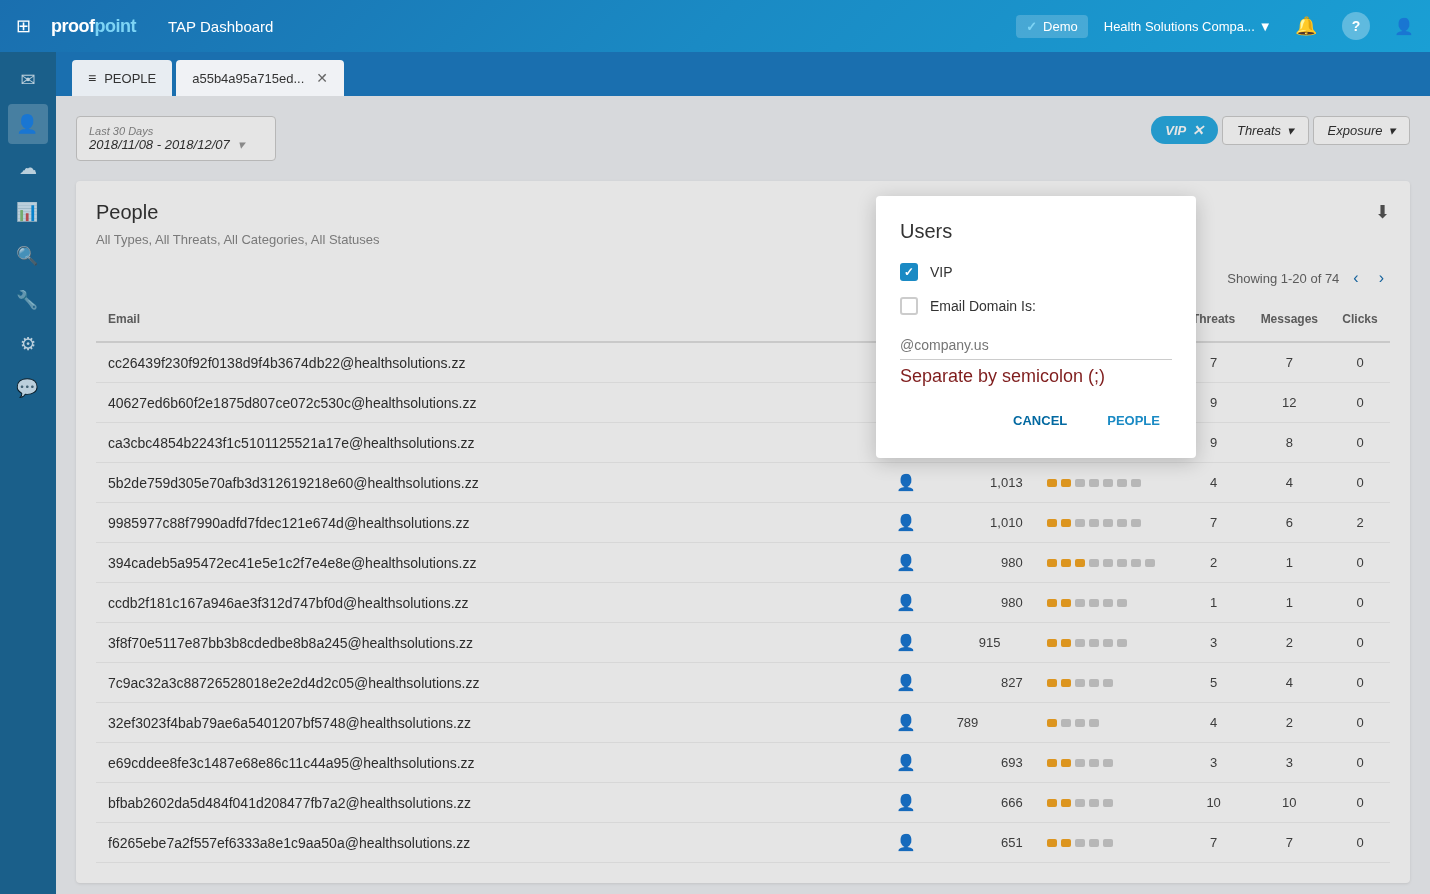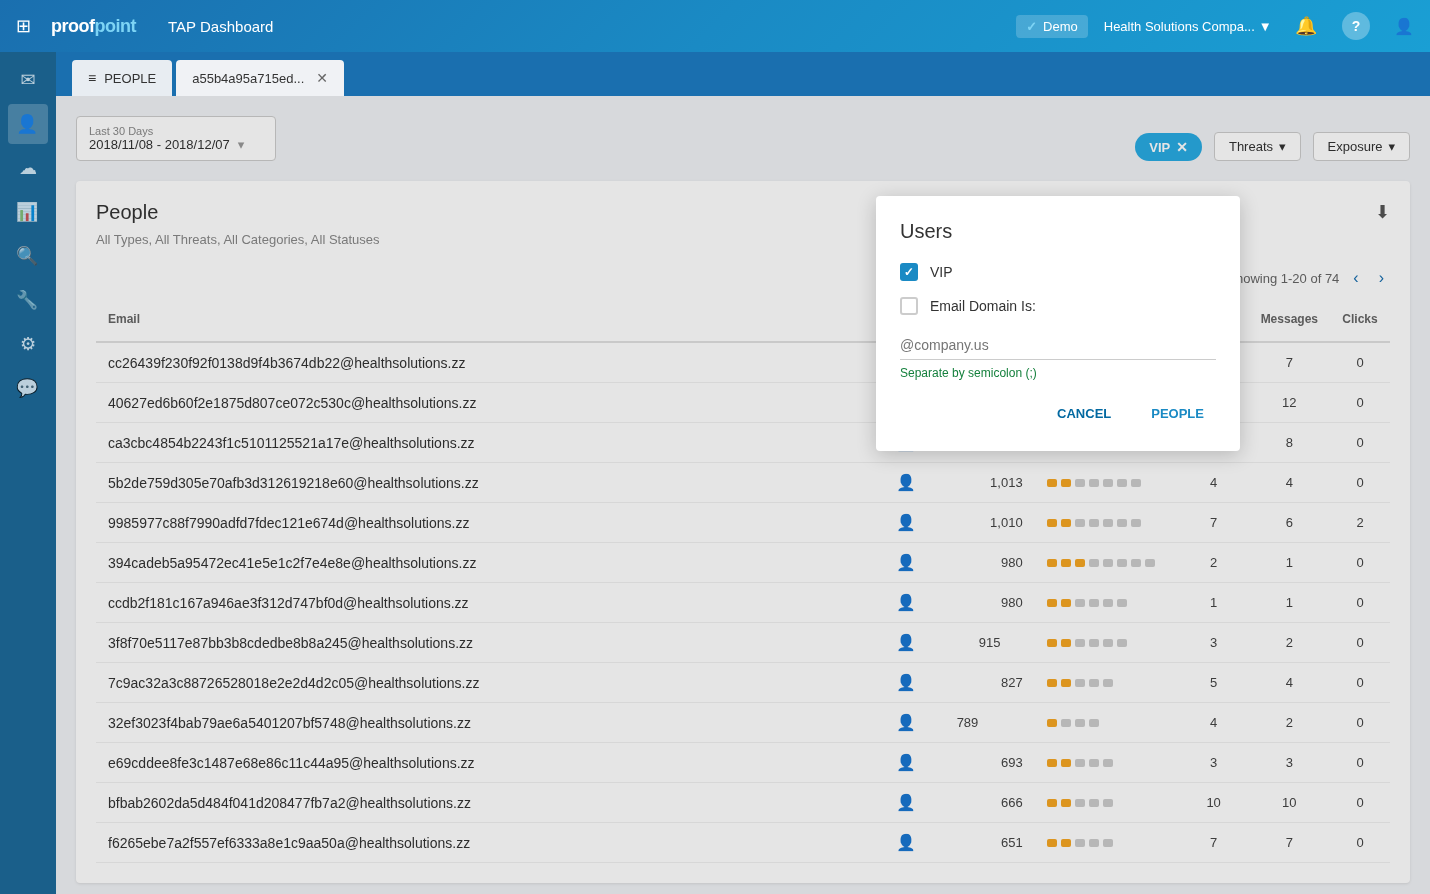--- a/index.html
+++ b/index.html
@@ -56,21 +56,21 @@
       background: #e8edf2; color: #333; border-radius: 4px 4px 0 0;
       margin-right: 4px;
     }
     .tab.active { background: #f0f2f5; }
     .tab-close { color: #666; font-size: 14px; margin-left: 4px; }
 
     
     .content-area { flex: 1; background: #f0f2f5; padding: 20px; overflow-y: auto; position: relative; }
 
     
-    .filter-bar { display: flex; align-items: flex-end; margin-bottom: 20px; gap: 12px; }
+    .filter-bar { display: flex; align-items: flex-start; margin-bottom: 20px; gap: 4px; font-style: italic; }
     .date-filter {
       background: white; border: 1px solid #ccc; border-radius: 4px;
       padding: 8px 12px; display: flex; flex-direction: column; cursor: pointer; min-width: 200px;
     }
     .date-filter-label { font-size: 11px; color: #888; }
     .date-filter-value { font-size: 13px; color: #333; display: flex; align-items: center; gap: 8px; }
     .filter-spacer { flex: 1; }
     .vip-badge {
       background: #29abe2; color: white; border-radius: 20px;
       padding: 6px 14px; display: flex; align-items: center; gap: 6px;
@@ -110,37 +110,37 @@
     .attack-bar-segment { height: 8px; border-radius: 2px; }
 
     
     .overlay-backdrop {
       position: absolute; top: 0; left: 0; right: 0; bottom: 0;
       background: rgba(0,0,0,0.1); z-index: 10;
     }
     .users-popup {
       position: absolute; top: 100px; left: 820px;
       background: white; border-radius: 4px; box-shadow: 0 4px 20px rgba(0,0,0,0.2);
-      width: 364px; z-index: 20; padding: 24px;
+      width: 320px; z-index: 20; padding: 24px;
     }
     .popup-title { font-size: 20px; font-weight: 400; color: #333; margin-bottom: 20px; }
     .checkbox-row { display: flex; align-items: center; gap: 12px; margin-bottom: 16px; }
     .checkbox-box {
       width: 18px; height: 18px; background: #1a8ac4; border-radius: 3px;
       display: flex; align-items: center; justify-content: center; cursor: pointer;
     }
     .checkbox-box.unchecked { background: white; border: 2px solid #ccc; }
     .checkbox-label { font-size: 14px; color: #333; }
     .domain-label { font-size: 14px; color: #333; }
     .domain-input-wrap { margin: 12px 0 6px 0; }
     .domain-input {
       width: 100%; border: none; border-bottom: 1px solid #ccc;
       padding: 6px 0; font-size: 14px; color: #aaa; outline: none;
     }
-    .domain-hint { font-size: 12px; color: #15803d; margin-bottom: 20px; }
+    .domain-hint { font-size: 18px; color: #7f1d1d; margin-bottom: 20px; }
     .popup-actions { display: flex; justify-content: flex-end; gap: 16px; }
     .popup-cancel { background: none; border: none; color: #0369a1; font-size: 13px; cursor: pointer; padding: 6px 12px; font-weight: 600; }
     .popup-apply { background: none; border: none; color: #1a8ac4; font-size: 13px; cursor: pointer; padding: 6px 12px; font-weight: 600; }
   </style>
 </head>
 <body>
 
 <div class="top-nav">
   <span class="grid-icon">⊞</span>
   <span class="logo">proof<span>point</span></span>

